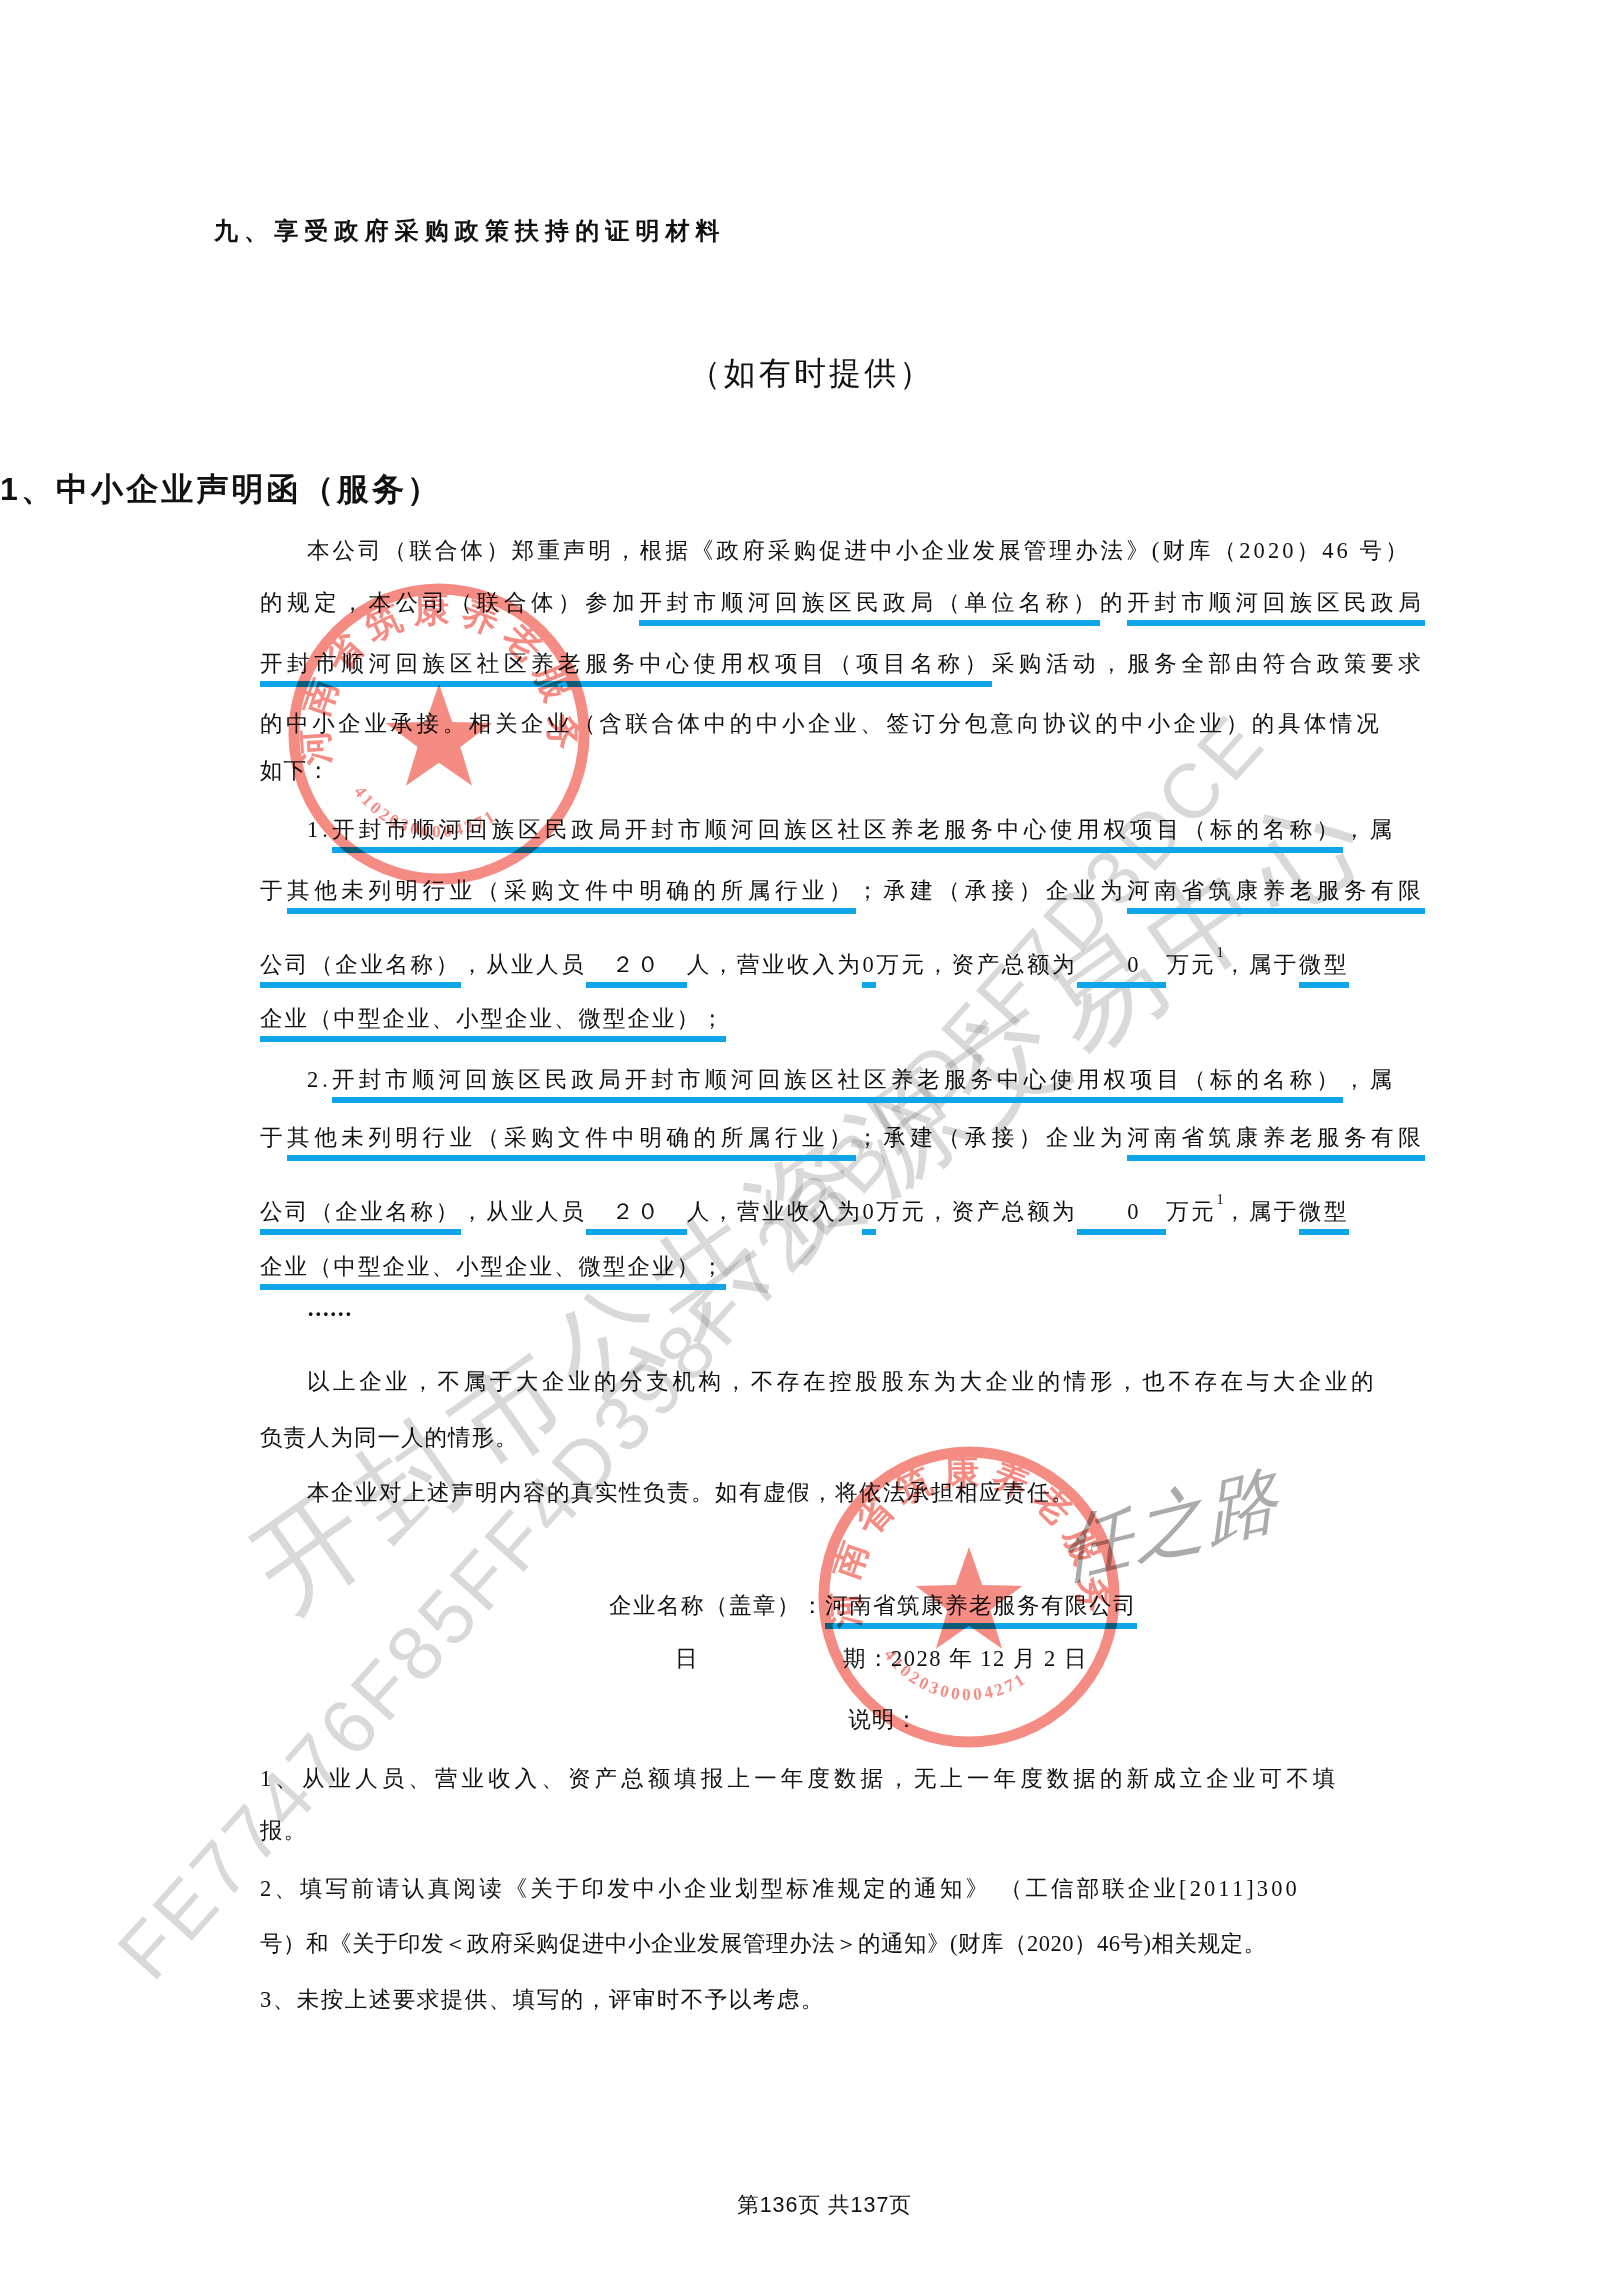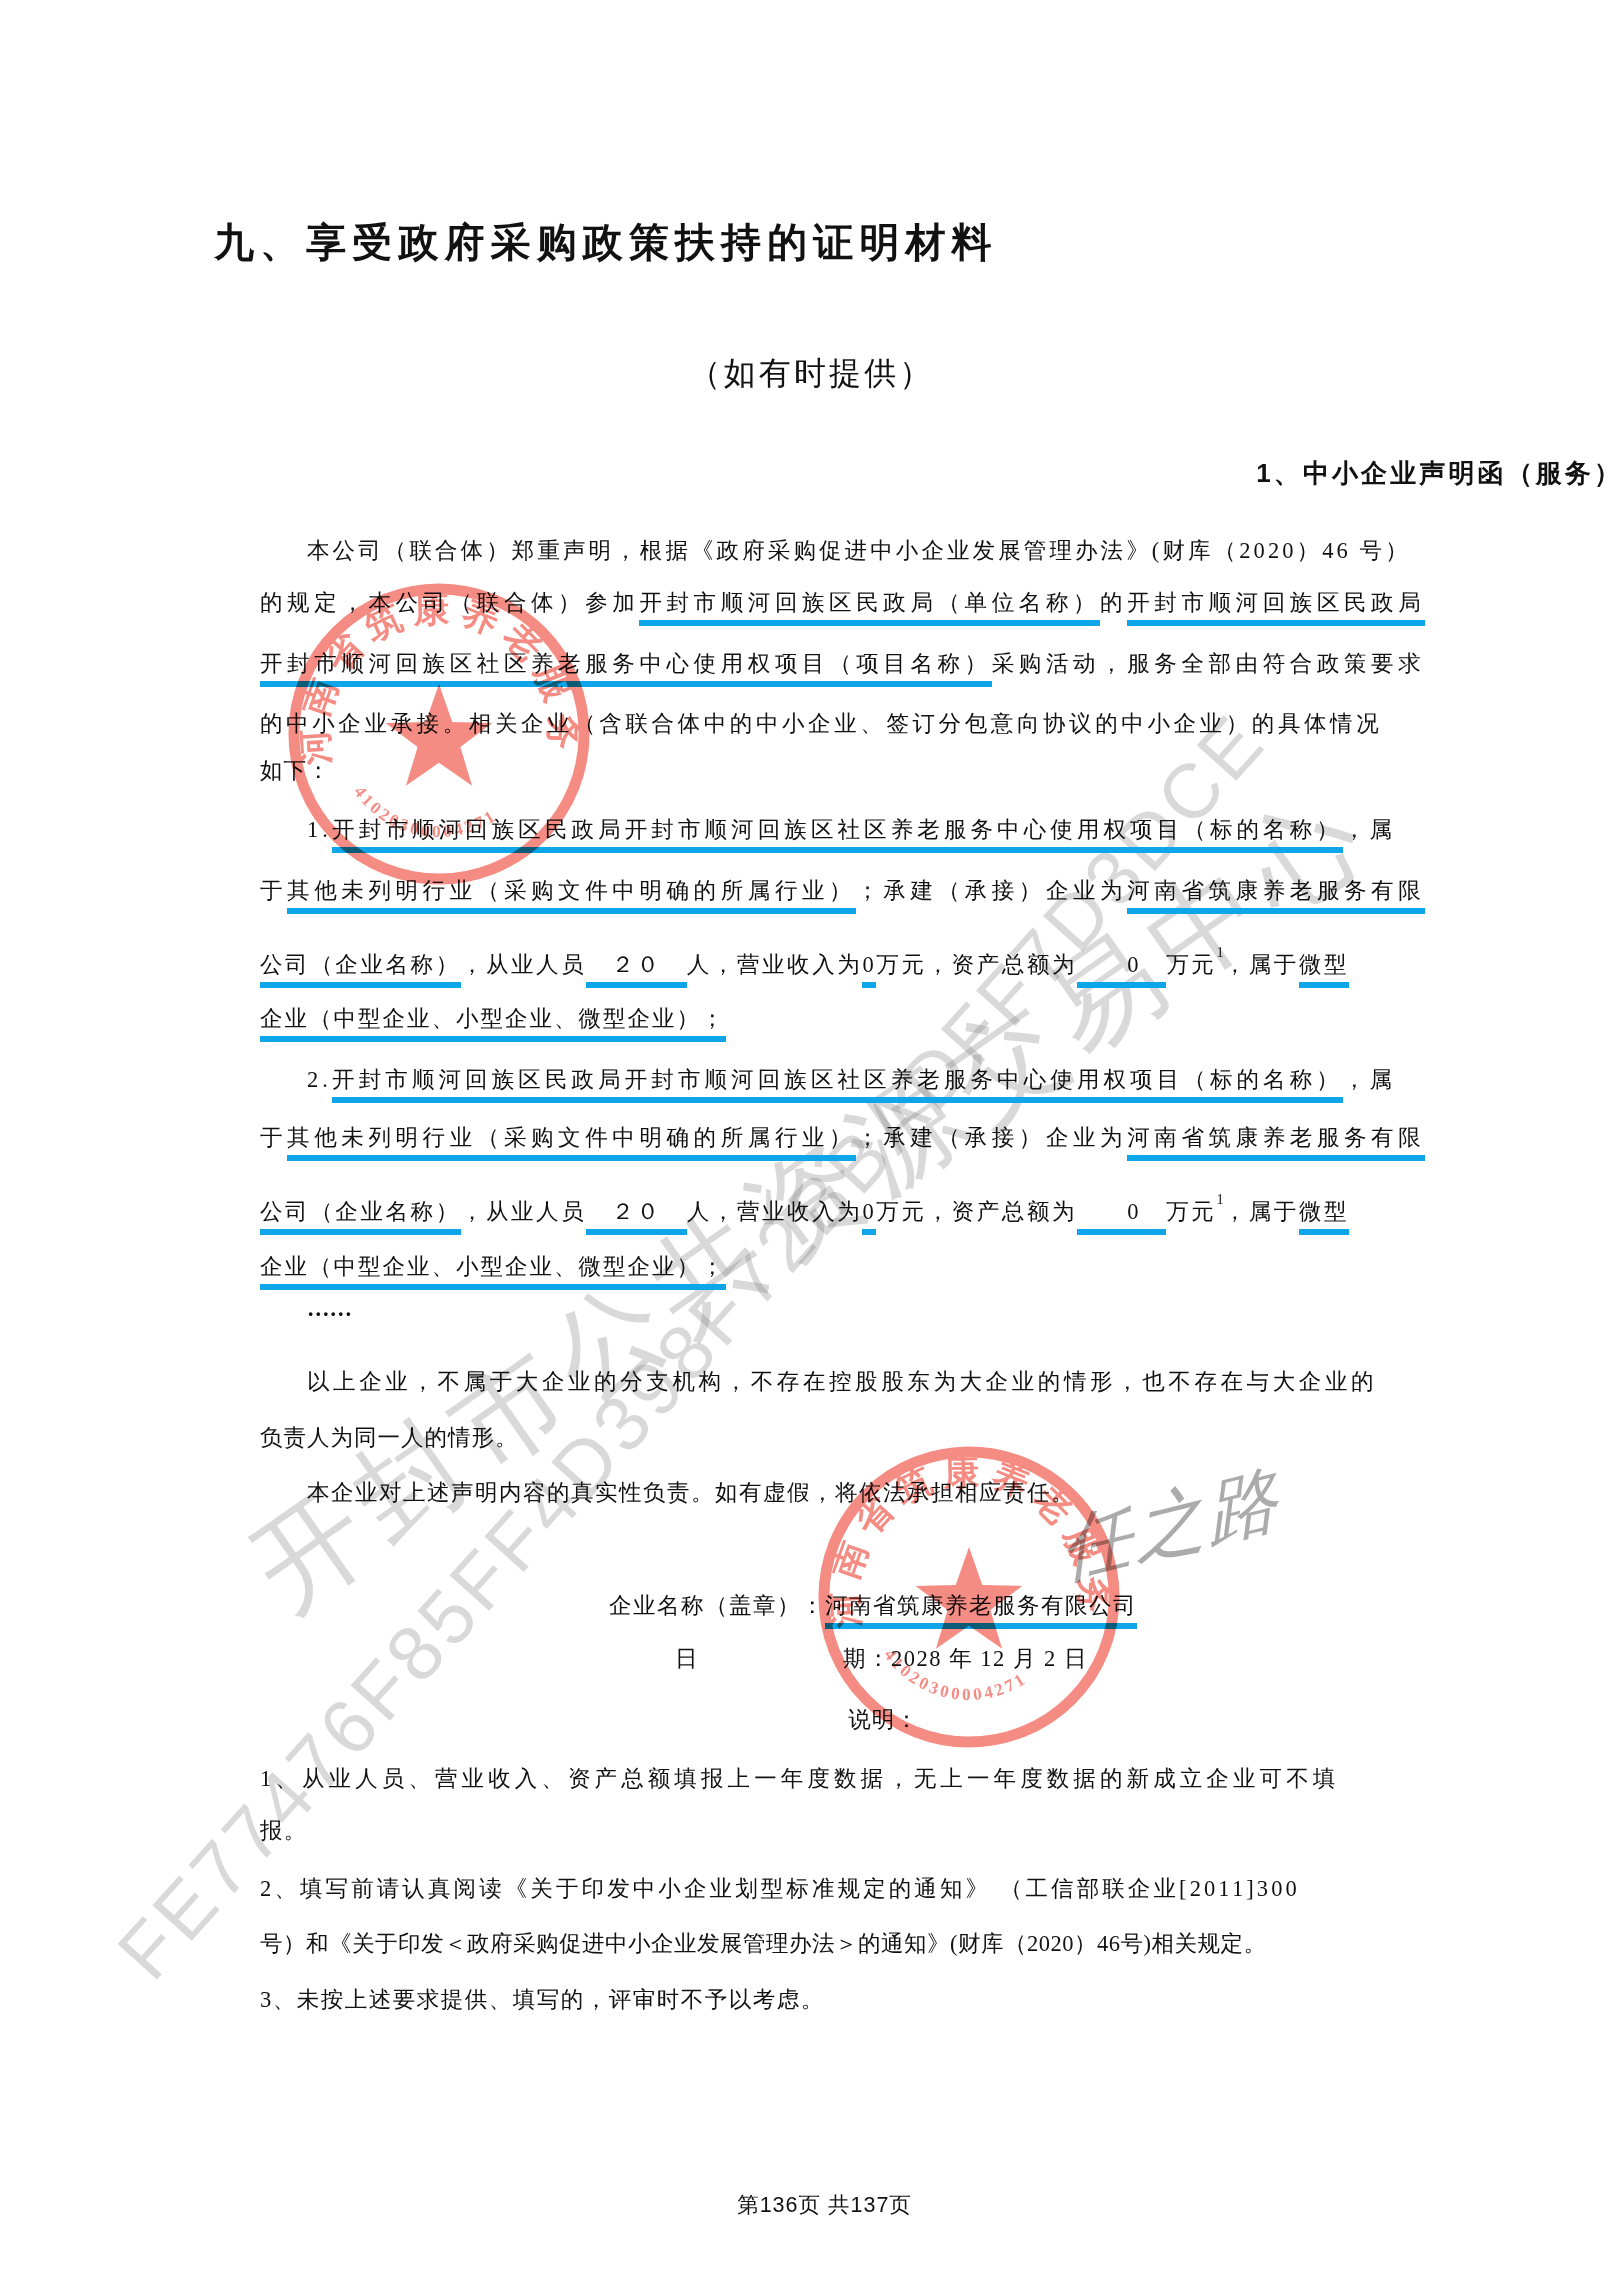--- a/index.html
+++ b/index.html
@@ -7,30 +7,30 @@
     position:relative;
     width:1623px;height:2295px;
     background:#ffffff;
     overflow:hidden;
     font-family:"Liberation Serif","DejaVu Serif",serif;
     color:#111;
   }
   
   .section-title{
     position:absolute;left:214px;top:215px;
-    font-size:40px;font-weight:bold;letter-spacing:6.1px;
+    font-size:24px;font-weight:bold;letter-spacing:6.1px;
     white-space:nowrap;
   }
   .provided-note{
     position:absolute;left:0;top:352px;width:100%;
     text-align:center;font-size:32px;letter-spacing:3.1px;
   }
   .doc-heading{
-    position:absolute;left:0;top:456px;width:100%;
-    text-align:right;font-size:26px;font-weight:bold;letter-spacing:3.1px;
+    position:absolute;left:0;top:468px;width:100%;
+    text-align:left;font-size:32px;font-weight:bold;letter-spacing:3.1px;
     font-family:"Liberation Sans","DejaVu Sans",sans-serif;
   }
   
   #body-lines .line{
     position:absolute;left:220px;width:1247px;
     font-size:22.5px;line-height:32px;white-space:nowrap;margin-left:40px;
   }
   #body-lines .line.b{font-weight:bold;}
   .u{border-bottom:6px solid #0ea5e9;padding-bottom:5.1px;}
   .sup{font-size:14.3px;position:relative;top:-15.3px;letter-spacing:0;}

